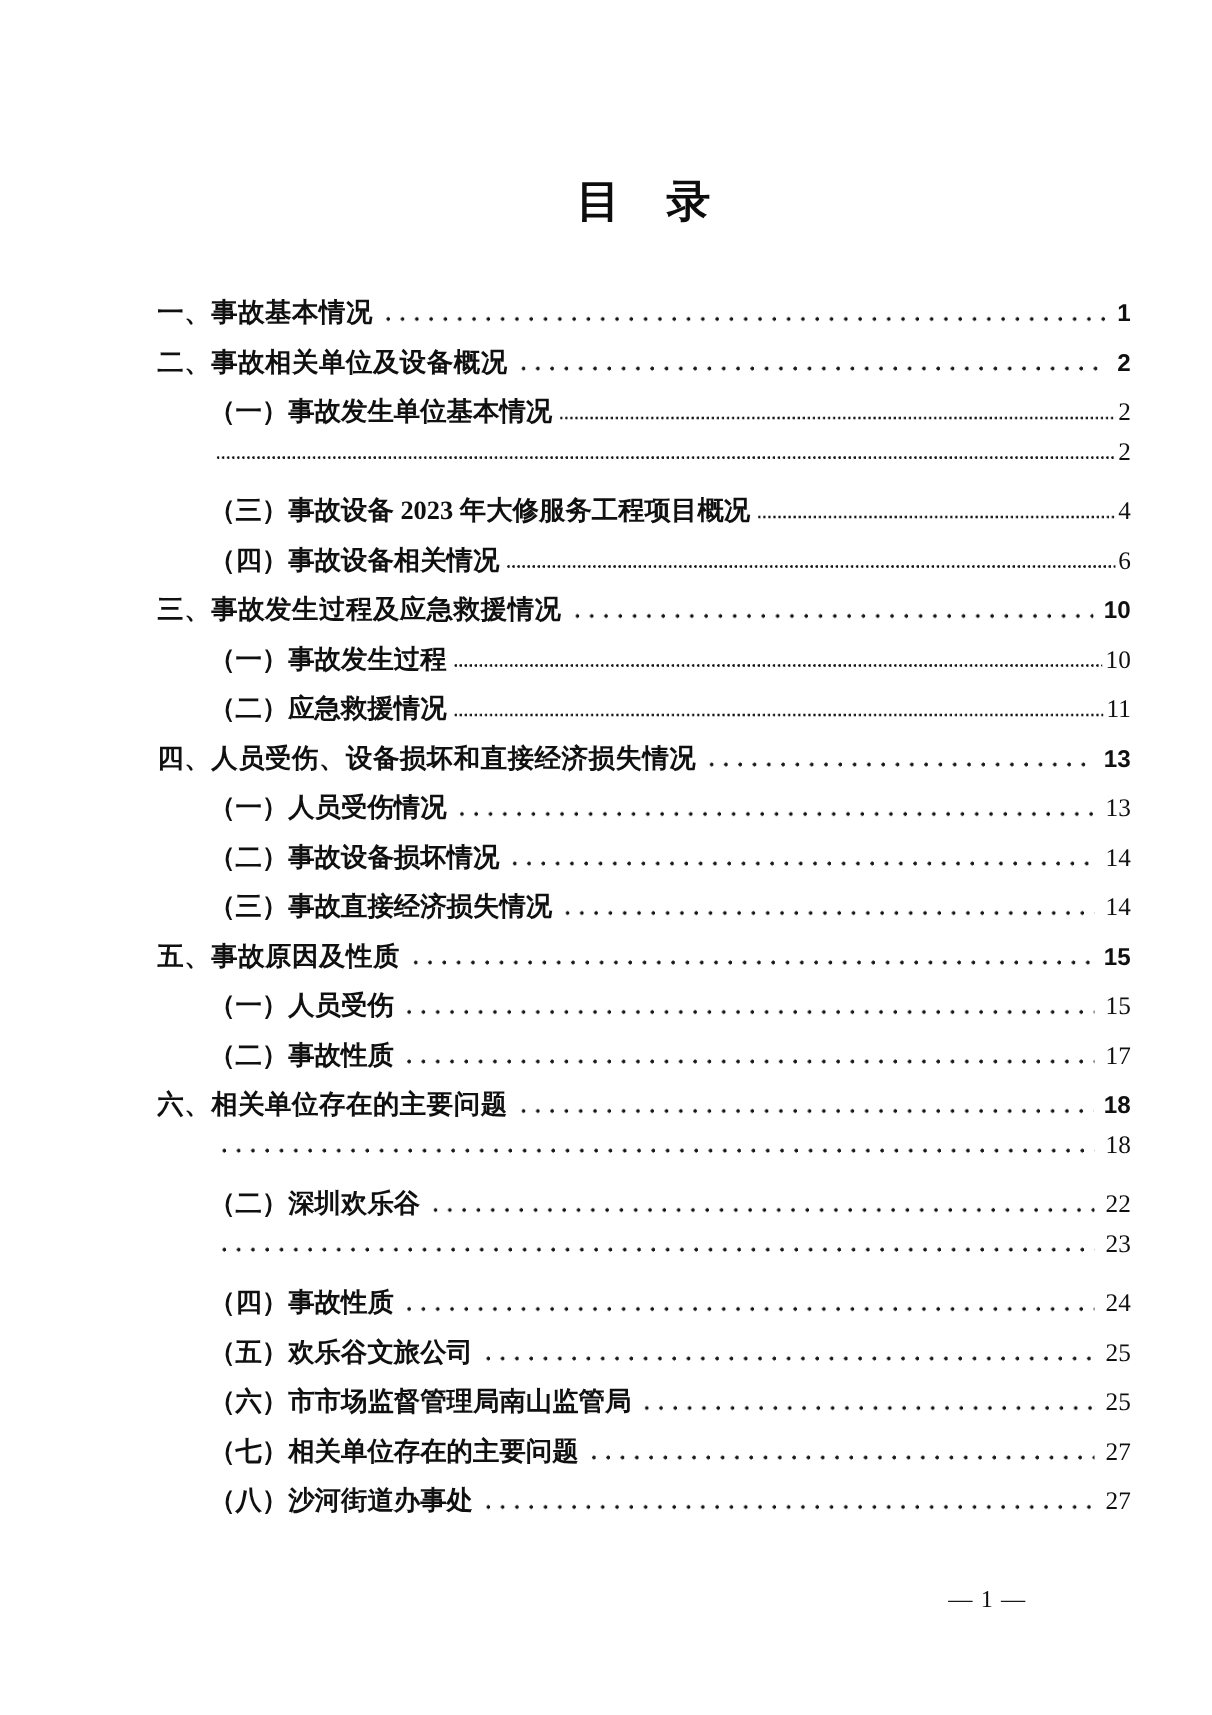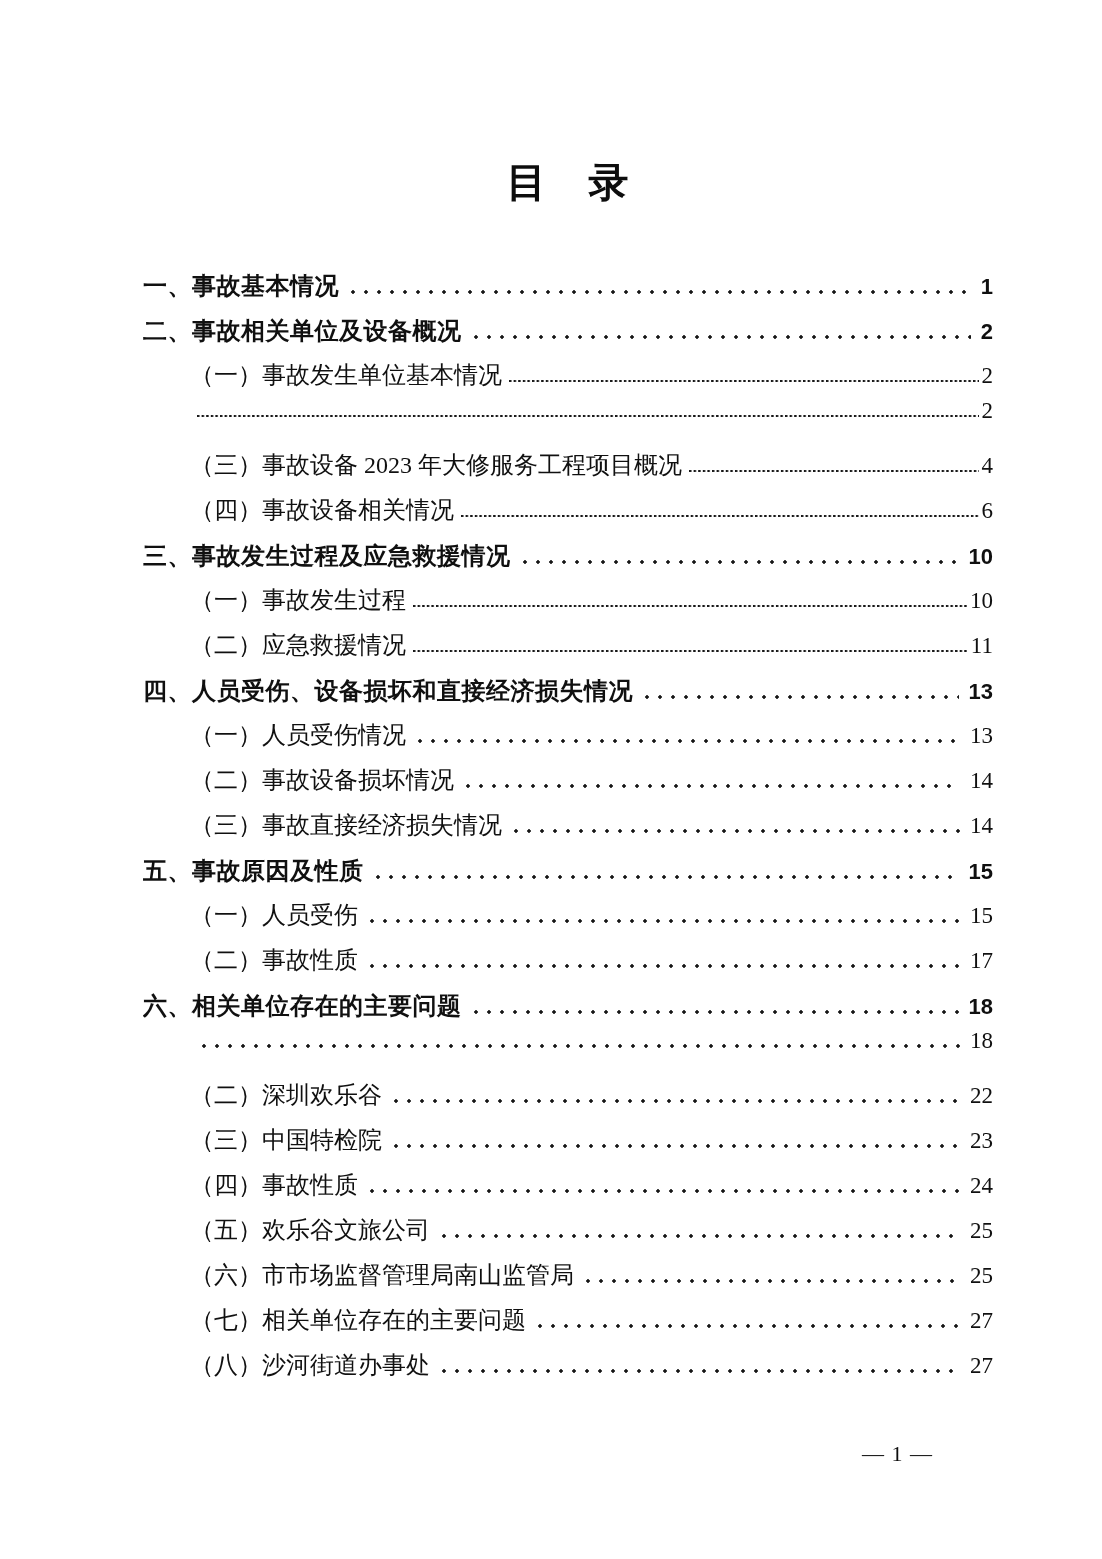--- a/index.html
+++ b/index.html
@@ -11,21 +11,21 @@
   body {
     width: 1102px;
     height: 1559px;
     position: relative;
     overflow: hidden;
     font-family: "Liberation Serif", serif;
   }
   .page {
     position: absolute;
     inset: 0;
-    padding: 0 109px 0 143px;
+    padding: 0 74px 0 143px;
     box-sizing: border-box;
   }
   .doc-title {
     margin: 163px 0 0 0;
     text-align: center;
     font-family: "Liberation Serif", serif;
     font-weight: 700;
     font-size: 40px;
     line-height: 40px;
     letter-spacing: 1px;
@@ -46,36 +46,36 @@
     font-size: 24px;
     color: #101010;
     flex: 0 0 auto;
   }
   .toc-num {
     flex: 0 0 auto;
     color: #101010;
   }
   
   .level-1 .toc-label {
-    font-family: Liberation Sans, sans-serif;
+    font-family: Liberation Serif, serif;
     font-weight: 700;
     letter-spacing: 0.5px;
   }
   .level-1 .toc-num {
     font-family: "Liberation Sans", sans-serif;
     font-weight: 700;
     font-size: 22px;
   }
   
   .level-2 {
     padding-left: 47px;
   }
   .level-2 .toc-label {
     font-family: "Liberation Serif", serif;
-    font-weight: 400;
+    font-weight: 700;
   }
   .level-2 .toc-num {
     font-family: "Liberation Serif", serif;
     font-size: 23px;
   }
   
   .leader {
     flex: 1 1 auto;
     height: 4px;
     align-self: baseline;
@@ -196,21 +196,20 @@
       <div class="toc-row level-2 leader-sparse">
     <span class="leader"></span>
     <span class="toc-num">18</span>
   </div>
       <div class="toc-row level-2 leader-sparse">
     <span class="toc-label">（二）深圳欢乐谷</span>
     <span class="leader"></span>
     <span class="toc-num">22</span>
   </div>
       <div class="toc-row level-2 leader-sparse">
-    <span class="toc-label">（三）中国特检院</span>
     <span class="leader"></span>
     <span class="toc-num">23</span>
   </div>
       <div class="toc-row level-2 leader-sparse">
     <span class="toc-label">（四）事故性质</span>
     <span class="leader"></span>
     <span class="toc-num">24</span>
   </div>
       <div class="toc-row level-2 leader-sparse">
     <span class="toc-label">（五）欢乐谷文旅公司</span>

